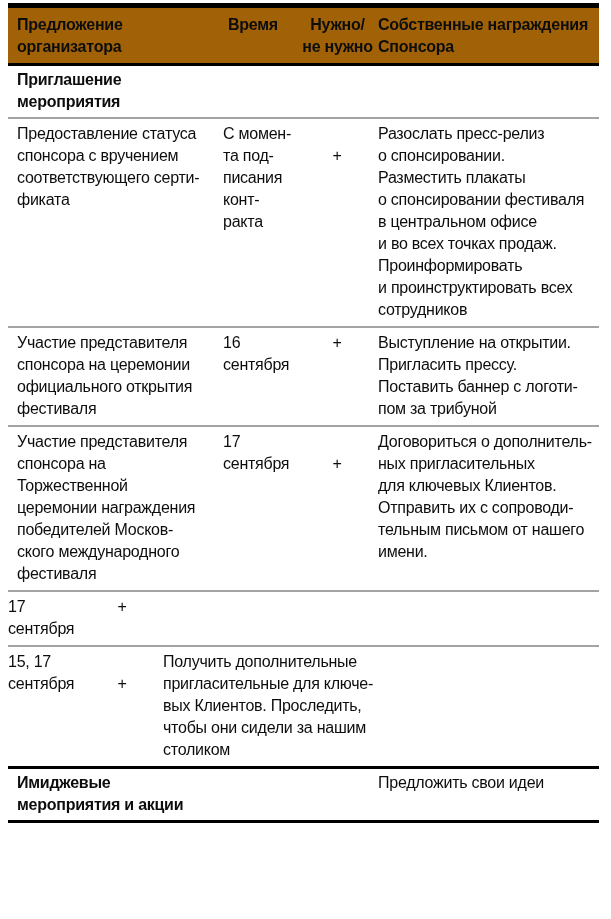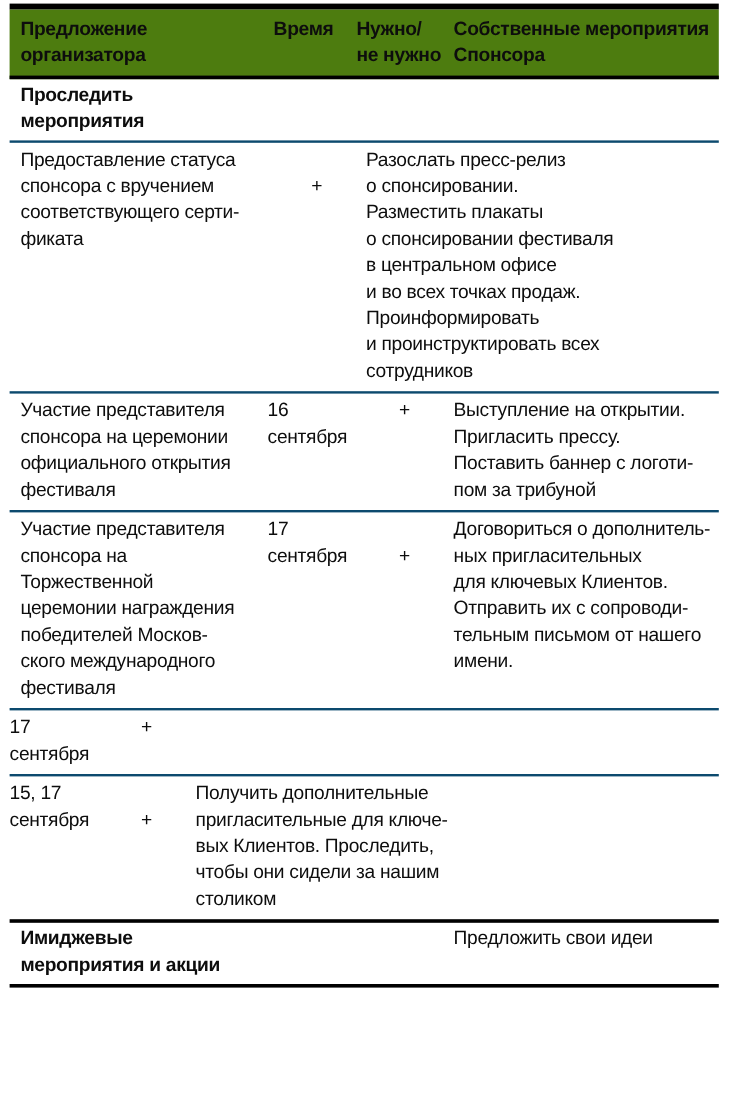--- a/index.html
+++ b/index.html
@@ -23,74 +23,79 @@
     border-bottom: 3px solid #000;
     font-size: 16px;
     line-height: 22px;
     letter-spacing: -0.25px;
   }
   .row {
     display: flex;
     align-items: stretch;
   }
   .row.header {
-    background: #4d7c0f;
+    background: #a16207;
     border-bottom: 3px solid #000;
     font-weight: bold;
   }
   .row.data {
-    border-top: 2px solid #0c4a6e;
+    border-top: 2px solid #a3a3a3;
   }
   .row.section-end {
     border-top: 3px solid #000;
   }
   .cell {
     box-sizing: border-box;
     white-space: pre-line;
     padding-top: 4px;
     padding-bottom: 5px;
   }
   .header .cell { padding-top: 6px; padding-bottom: 5px; }
   .section .cell { padding-top: 3px; padding-bottom: 4px; }
   .c1 { width: 215px; padding-left: 9px; padding-right: 8px; }
   .c2 { width: 73px;  padding-right: 2px; }
   .c3 { width: 82px;  text-align: center; }
-  .header .c3 { text-align: left; padding-left: 1px; }
+  .header .c3 { text-align: center; padding-left: 1px; }
   .header .c2 { padding-left: 5px; }
   .c4 { width: 221px; padding-right: 1px; }
   .section .c1 { font-weight: bold; }
   .section .c4 { font-weight: normal; }
 </style>
 </head>
 <body>
 
 <div class="page">
   <div class="table">
     <div class="row header">
       <div class="cell c1">Предложение
 организатора</div>
       <div class="cell c2">Время</div>
       <div class="cell c3">Нужно/
 не нужно</div>
-      <div class="cell c4">Собственные мероприятия
+      <div class="cell c4">Собственные награждения
 Спонсора</div>
     </div>
     <div>
         <div class="row section">
-          <div class="cell c1">Проследить
+          <div class="cell c1">Приглашение
 мероприятия</div>
           <div class="cell c2"></div>
           <div class="cell c3"></div>
           <div class="cell c4"></div>
         </div>
         <div class="row data">
           <div class="cell c1">Предоставление статуса
 спонсора с вручением
 соответствующего серти-
 фиката</div>
+          <div class="cell c2">С момен-
+та под-
+писания
+конт-
+ракта</div>
           <div class="cell c3" style="padding-top: 26px;">+</div>
           <div class="cell c4">Разослать пресс-релиз
 о спонсировании.
 Разместить плакаты
 о спонсировании фестиваля
 в центральном офисе
 и во всех точках продаж.
 Проинформировать
 и проинструктировать всех
 сотрудников</div>

